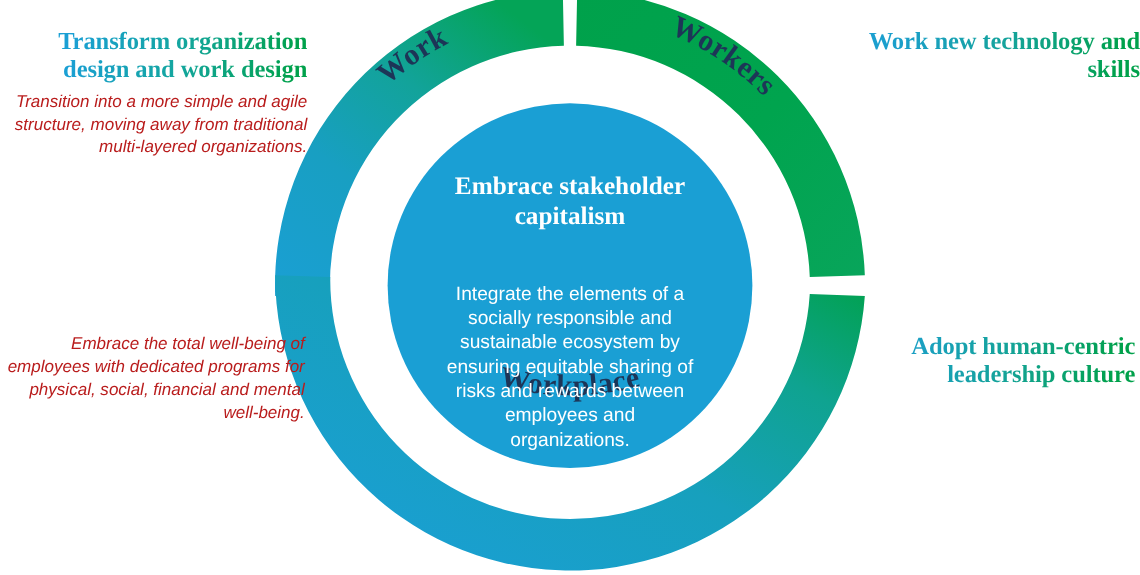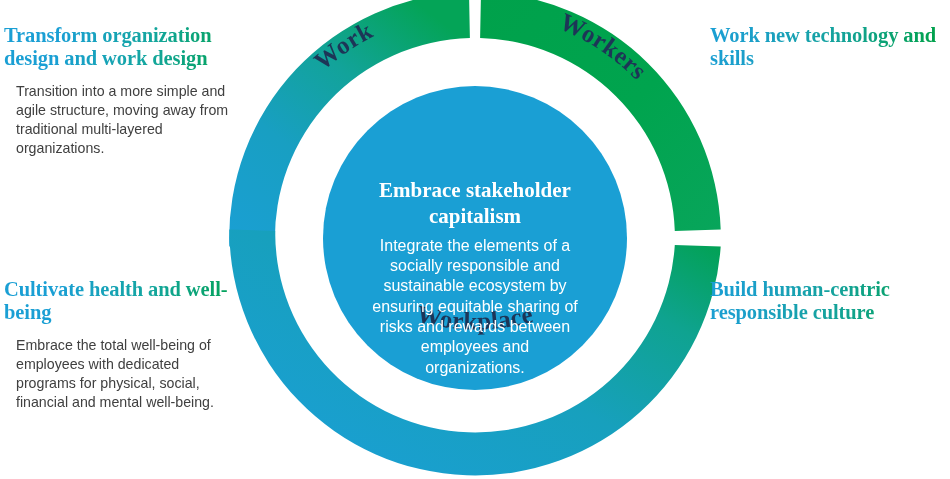--- a/index.html
+++ b/index.html
@@ -13,40 +13,42 @@
     position: relative;
     overflow: hidden;
     font-family: "Liberation Sans", sans-serif;
     -webkit-font-smoothing: antialiased;
   }
 
   
   .callout {
     position: absolute;
     box-sizing: border-box;
+    text-align: right;
   }
   .callout h2 {
     margin: 0 0 6px 0;
     font-family: "Liberation Serif", serif;
     font-weight: bold;
     font-size: 20.5px;
     line-height: 1.12;
     letter-spacing: -0.1px;
     background: linear-gradient(100deg, #1a9fd4 0%, #1a9fd4 22%, #14a69e 58%, #00a14b 95%);
     -webkit-background-clip: text;
     background-clip: text;
     color: transparent;
     -webkit-text-fill-color: transparent;
   }
   .callout p {
-    margin: 12px;
+    margin: 0;
     font-family: "Liberation Sans", sans-serif;
     font-size: 14.2px;
     line-height: 1.33;
-    color: #404040;
+    color: #b91c1c;
+    font-style: italic;
   }
 
   #callout-top-left    { left: 4px;   top: 24px;  width: 252px; }
   #callout-top-right   { left: 710px; top: 24px;  width: 240px; }
   #callout-bottom-left { left: 4px;   top: 278px; width: 250px; }
   #callout-bottom-right{ left: 710px; top: 278px; width: 236px; }
 
   #callout-top-right h2, #callout-bottom-right h2 {
     background: linear-gradient(100deg, #1a9fd4 0%, #1b9fc9 18%, #14a398 55%, #00a14b 92%);
     -webkit-background-clip: text;
@@ -75,21 +77,21 @@
   
   #center-content {
     position: absolute;
     left: 323px;
     top: 100px;
     width: 304px;
     height: 278px;
     display: flex;
     flex-direction: column;
     align-items: center;
-    justify-content: flex-end;
+    justify-content: space-between;
     text-align: center;
     box-sizing: border-box;
     padding: 43px 22px 0 22px;
   }
   #center-heading {
     font-family: "Liberation Serif", serif;
     font-weight: bold;
     font-size: 21px;
     line-height: 1.2;
     color: #ffffff;
@@ -183,19 +185,18 @@
 <div class="callout" id="callout-top-left">
   <h2>Transform organization design and work design</h2>
   <p>Transition into a more simple and agile structure, moving away from traditional multi-layered organizations.</p>
 </div>
 
 <div class="callout" id="callout-top-right">
   <h2>Work new technology and skills</h2>
 </div>
 
 <div class="callout" id="callout-bottom-left">
-  <h2>Cultivate health and well-being</h2>
   <p>Embrace the total well-being of employees with dedicated programs for physical, social, financial and mental well-being.</p>
 </div>
 
 <div class="callout" id="callout-bottom-right">
-  <h2>Build human-centric responsible culture</h2>
+  <h2>Adopt human-centric leadership culture</h2>
 </div>
 
 </body></html>

